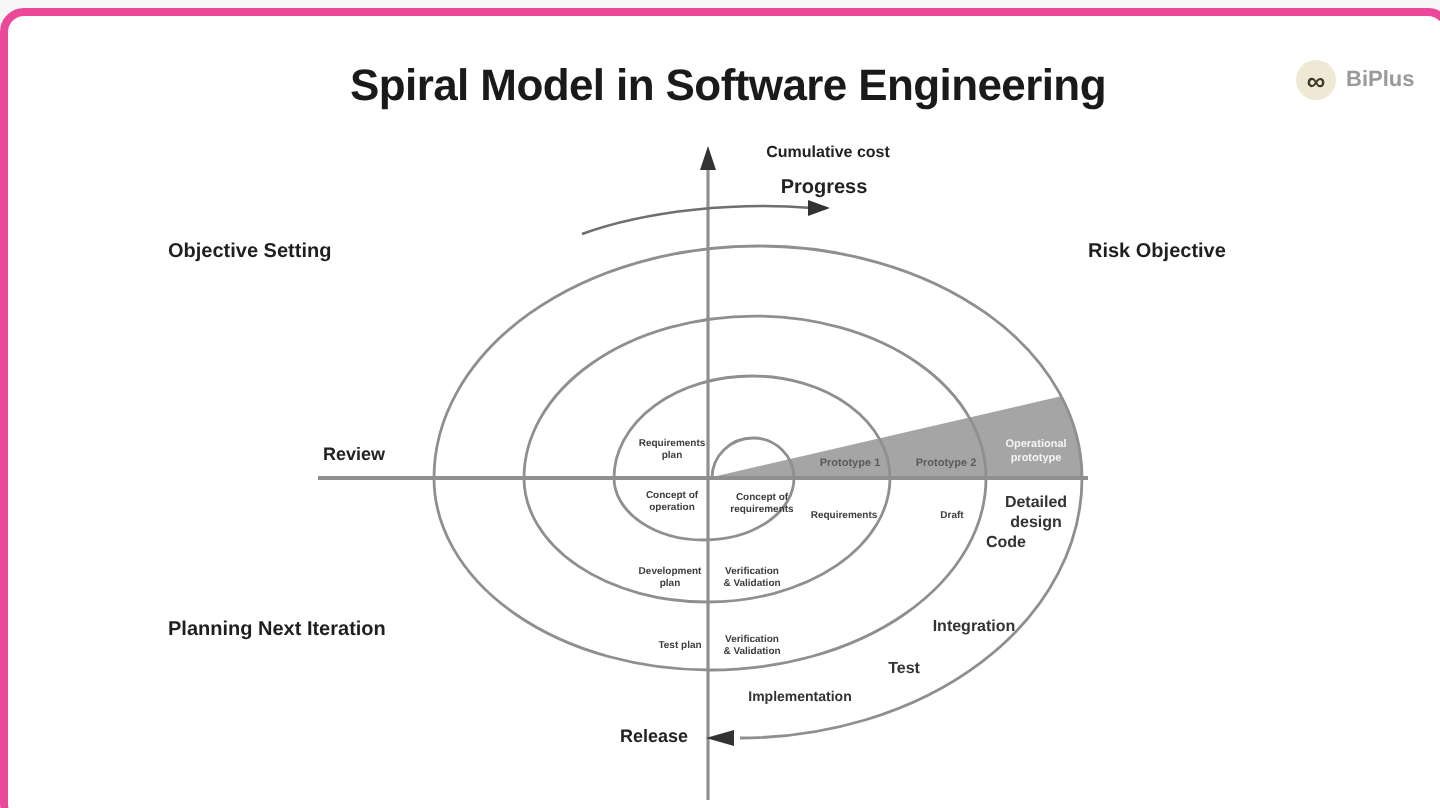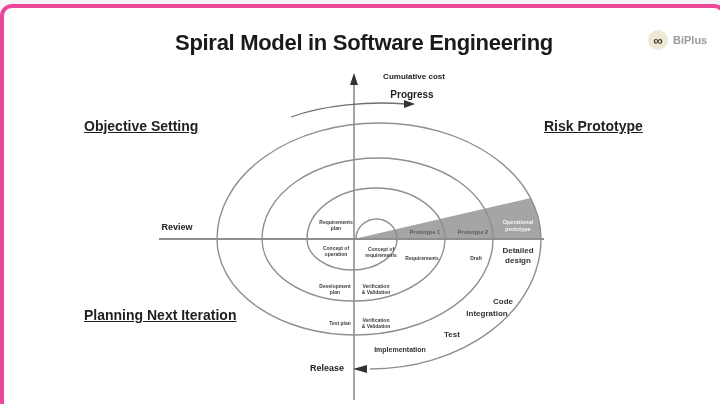--- a/index.html
+++ b/index.html
@@ -25,21 +25,21 @@
     text-align:center;white-space:nowrap;color:#3d3d3d;
   }
   .lbl .ln{display:block;line-height:1.2;}
   .tiny{font-size:5px;font-weight:700;}
   .phase{font-size:8px;font-weight:700;color:#333;}
   .impl{font-size:7px;font-weight:600;color:#333;}
   .proto{font-size:5.5px;font-weight:700;color:#5a5a5a;}
   .proto-light{font-size:5.5px;font-weight:600;color:#f5f5f5;}
   .quad{
     position:absolute;transform:translateY(-50%);
-    font-size:14px;font-weight:700;color:#1f1f1f;white-space:nowrap;text-decoration:underline;
+    font-size:10px;font-weight:700;color:#1f1f1f;white-space:nowrap;
   }
   .flow-b{font-size:8px;font-weight:700;color:#222;}
   .flow-m{font-size:10px;font-weight:700;color:#222;}
   .flow-s{font-size:9px;font-weight:700;color:#222;}
 </style>
 </head>
 <body>
 
 <div class="card">
 
@@ -68,21 +68,21 @@
              A 162 116 0 0 1 537 231
              A 171 130 0 0 1 366 361" fill="none" stroke="#8f8f8f" stroke-width="1.4"></path>
 
     <polygon points="363,357 363,365 349,361" fill="#333333"></polygon>
 
     <path d="M 287 109 C 320 97 365 93 402 96" fill="none" stroke="#6f6f6f" stroke-width="1.3"></path>
     <polygon points="400,92 400,100 411,96" fill="#333333"></polygon>
   </svg>
 
   <div class="quad" style="left:80px;top:118px;">Objective Setting</div>
-  <div class="quad" style="left:540px;top:118px;">Risk Prototype</div>
+  <div class="quad" style="left:540px;top:118px;">Risk Objective</div>
   <div class="quad" style="left:80px;top:307px;">Planning Next Iteration</div>
 
   <div class="lbl flow-b" style="left:410px;top:68px;">Cumulative cost</div>
   <div class="lbl flow-m" style="left:400px;top:86px;padding-left:16px;">Progress</div>
   <div class="lbl flow-s" style="left:173px;top:219px;">Review</div>
   <div class="lbl flow-s" style="left:323px;top:360px;">Release</div>
 
   <div class="lbl proto" style="left:421px;top:224px;">Prototype 1</div>
   <div class="lbl proto" style="left:469px;top:224px;">Prototype 2</div>
   <div class="lbl proto-light" style="left:514px;top:218px;">
@@ -116,18 +116,18 @@
   <div class="lbl tiny" style="left:336px;top:315px;">Test plan</div>
   <div class="lbl tiny" style="left:372px;top:315px;">
     <span class="ln">Verification</span>
     <span class="ln">&amp; Validation</span>
   </div>
 
   <div class="lbl phase" style="left:514px;top:248px;">
     <span class="ln">Detailed</span>
     <span class="ln">design</span>
   </div>
-  <div class="lbl phase" style="left:499px;top:293px;">Code</div>
+  <div class="lbl phase" style="left:499px;top:263px;">Code</div>
   <div class="lbl phase" style="left:483px;top:305px;text-align:center;">Integration</div>
   <div class="lbl phase" style="left:448px;top:326px;">Test</div>
   <div class="lbl impl" style="left:396px;top:341px;">Implementation</div>
 
 </div>
 
 </body></html>

